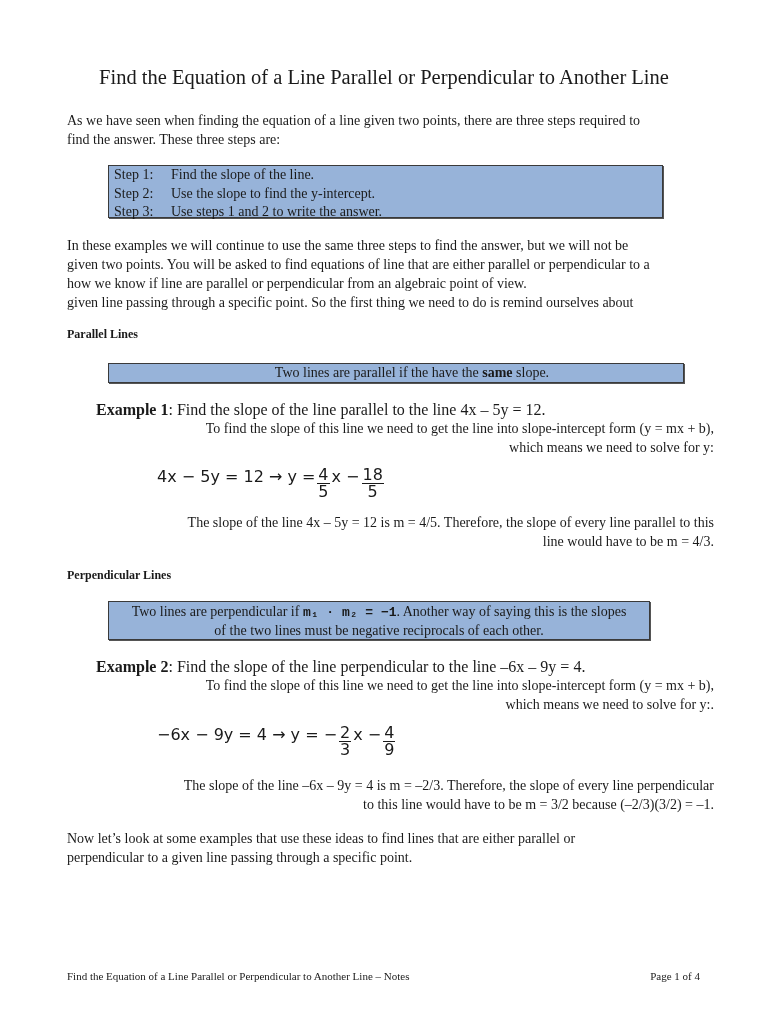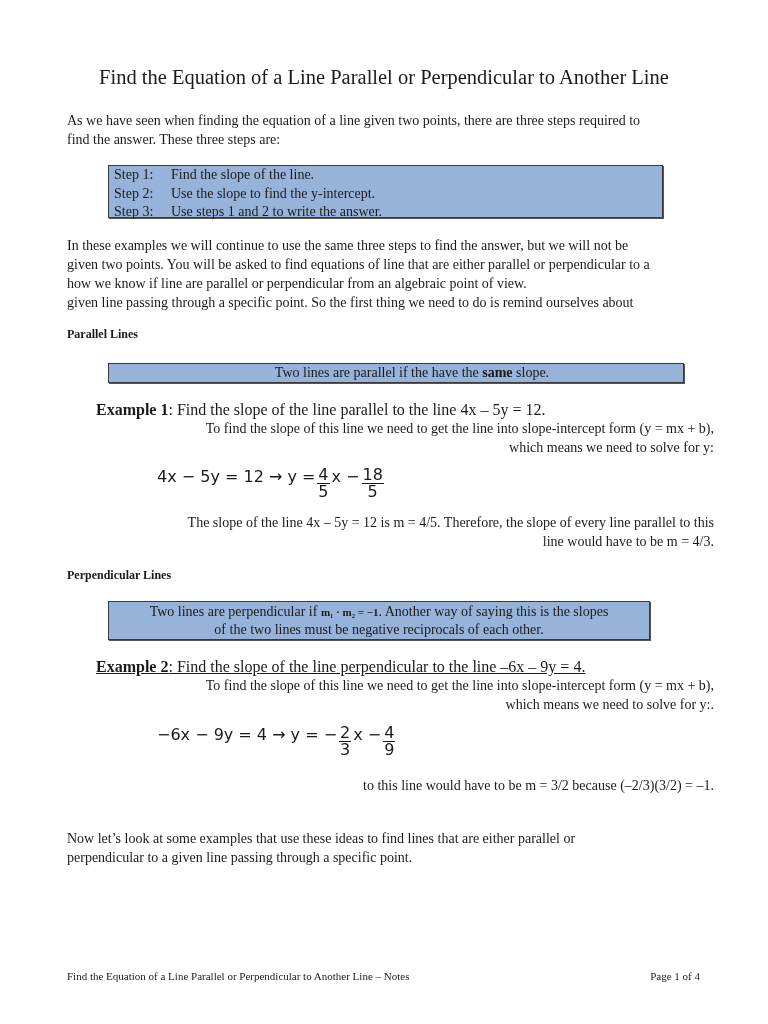--- a/index.html
+++ b/index.html
@@ -29,21 +29,21 @@
     .parallel-box { left: 108px; top: 363px; width: 542px; height: 18px; text-align: center; line-height: 17px; padding-left: 32px; }
     .perp-box { left: 108px; top: 601px; width: 542px; height: 39px; text-align: center; line-height: 18px; padding-top: 1px; box-sizing: border-box; }
     .heading { left: 67px; font-size: 12px; font-weight: bold; }
     .example-line { left: 96px; font-size: 16px; line-height: 19px; }
     .eq {
       font-family: "DejaVu Sans", "Liberation Sans", sans-serif;
       font-size: 16px; display: flex; align-items: flex-start;
     }
     .frac { display: inline-flex; flex-direction: column; align-items: center; margin: 0 2px; line-height: 16px; }
     .frac .num { border-bottom: 1px solid #1a1a1a; padding: 0 1px; }
-    .mathb { font-family: Liberation Serif, serif; font-weight: bold; font-size: 11px; }
+    .mathb { font-family: Liberation Mono, monospace; font-weight: bold; font-size: 13px; }
     .footer { top: 970px; font-size: 11px; }
   </style>
 </head>
 <body>
 
 <div class="page">
 
   <div class="abs title">Find the Equation of a Line Parallel or Perpendicular to Another Line</div>
 
   <div class="abs para" style="top:111px;">
@@ -107,21 +107,21 @@
 
   <div class="abs heading" style="top:568px;">Perpendicular Lines</div>
 
   <div class="abs box perp-box">
     <div>
       <span>Two lines are perpendicular if </span><span class="mathb">m₁ · m₂ = −1</span><span>. Another way of saying this is the slopes</span>
     </div>
     <div>of the two lines must be negative reciprocals of each other.</div>
   </div>
 
-  <div class="abs example-line" style="top:657px;text-decoration:underline;">
+  <div class="abs example-line" style="top:657px;">
     <b>Example 2</b><span>: Find the slope of the line perpendicular to the line –6x – 9y = 4.</span>
   </div>
   <div class="abs para indent" style="top:676px;">
     <div>To find the slope of this line we need to get the line into slope-intercept form (y = mx + b),</div>
     <div>which means we need to solve for y:.</div>
   </div>
 
   <div class="abs eq" style="left:157px; top:725px;">
     <span>−6x − 9y = 4 → y = −</span>
     <span class="frac">
@@ -129,20 +129,21 @@
       <span>3</span>
     </span>
     <span>x −</span>
     <span class="frac">
       <span class="num">4</span>
       <span>9</span>
     </span>
   </div>
 
   <div class="abs para indent" style="top:776px;">
+    <div>The slope of the line –6x – 9y = 4 is m = –2/3. Therefore, the slope of every line perpendicular</div>
     <div>to this line would have to be m = 3/2 because (–2/3)(3/2) = –1.</div>
   </div>
 
   <div class="abs para" style="top:829px;">
     <div>Now let’s look at some examples that use these ideas to find lines that are either parallel or</div>
     <div>perpendicular to a given line passing through a specific point.</div>
   </div>
 
   <div class="abs footer" style="left:67px;">Find the Equation of a Line Parallel or Perpendicular to Another Line – Notes</div>
   <div class="abs footer" style="right:68px;">Page 1 of 4</div>

